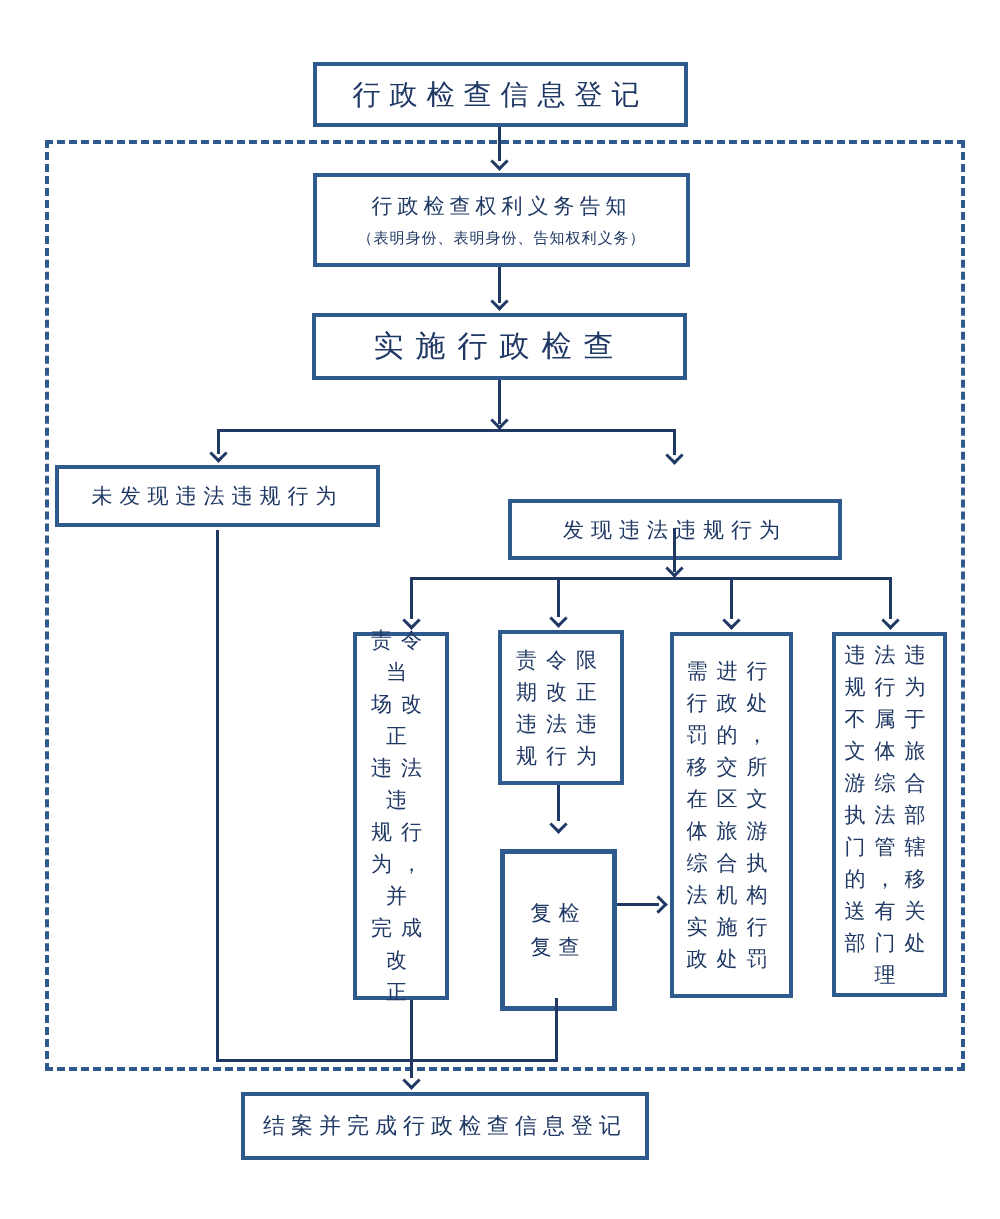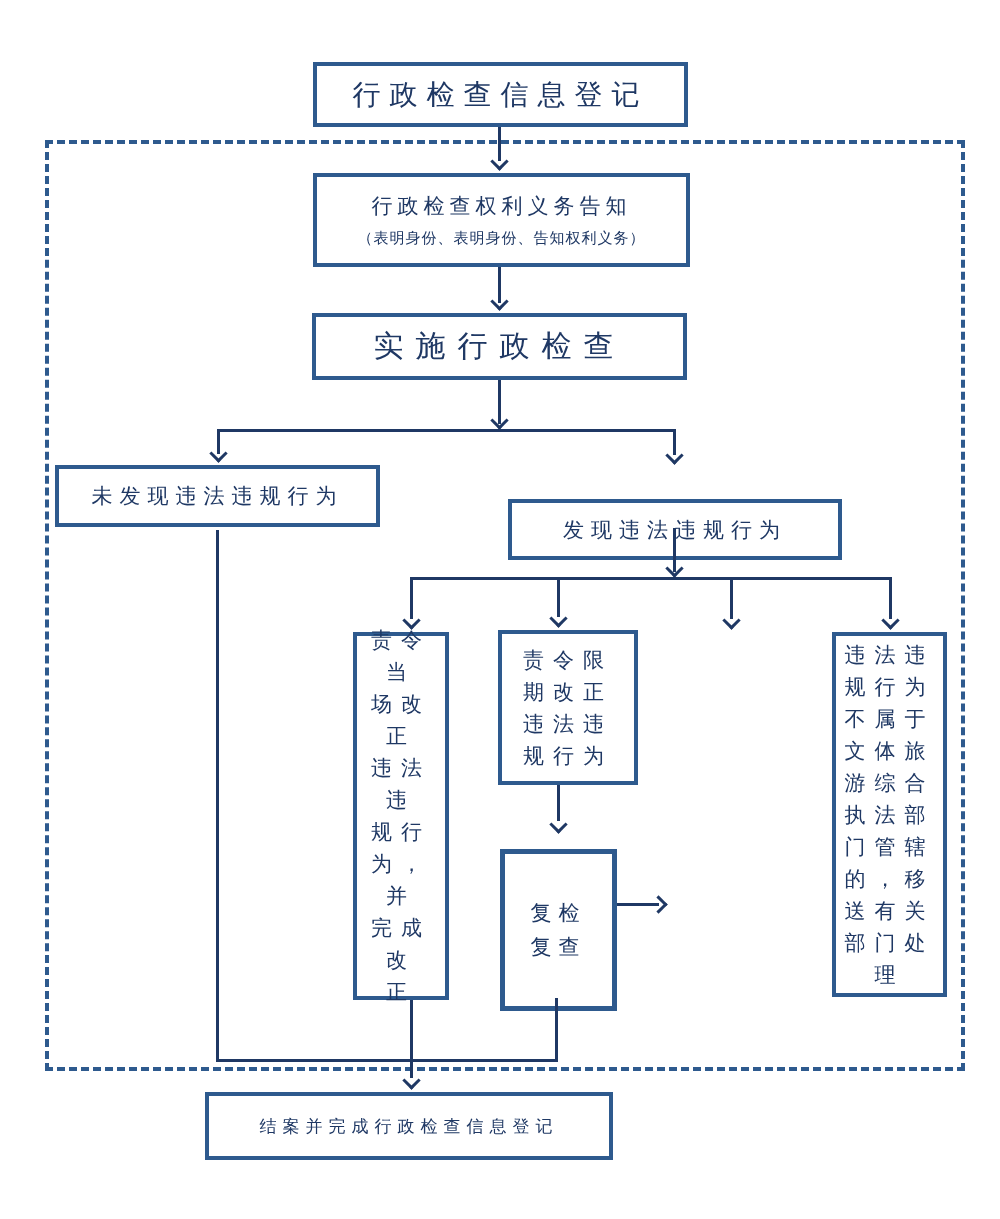--- a/index.html
+++ b/index.html
@@ -34,21 +34,21 @@
   .ch.right{transform:rotate(-45deg);}
   
   .n-start{font-size:28px;letter-spacing:9px;}
   .n-notify{flex-direction:column;}
   .n-notify .t1{font-size:21px;letter-spacing:5px;}
   .n-notify .t2{font-size:15px;letter-spacing:1px;margin-top:9px;}
   .n-implement{font-size:30px;letter-spacing:12px;}
   .n-branch{font-size:21px;letter-spacing:7px;}
   .n-tall{font-size:21px;letter-spacing:9px;line-height:32px;}
   .n-recheck{font-size:21px;letter-spacing:7px;line-height:34px;border-width:5px;}
-  .n-close{font-size:17px;letter-spacing:6px;}
+  .n-close{font-size:22px;letter-spacing:6px;margin-left:36px;}
 </style>
 </head>
 <body>
 
 <div id="canvas">
 
   <div class="dashedbox" style="left:45px;top:140px;width:920px;height:931px;"></div>
 
   <div class="node n-start" style="left:313px;top:62px;width:375px;height:65px;">
     <span>行政检查信息登记</span>
@@ -74,32 +74,44 @@
   <div class="node n-tall" style="left:353px;top:632px;width:96px;height:368px;">
     <span>责令当
 场改正
 违法违
 规行
 为，并
 完成改
 正</span>
   </div>
 
-  <div class="node n-tall" style="left:498px;top:630px;width:140px;height:155px;">
+  <div class="node n-tall" style="left:498px;top:630px;width:126px;height:155px;">
     <span>责令限
 期改正
 违法违
 规行为</span>
   </div>
 
   <div class="node n-recheck" style="left:500px;top:836px;width:117px;height:162px;margin-top:13px;">
     <span>复检
 复查</span>
   </div>
 
+  <div class="node n-tall" style="left:670px;top:632px;width:123px;height:366px;">
+    <span>需进行
+行政处
+罚的，
+移交所
+在区文
+体旅游
+综合执
+法机构
+实施行
+政处罚</span>
+  </div>
 
   <div class="node n-tall" style="left:832px;top:632px;width:115px;height:365px;">
     <span>违法违
 规行为
 不属于
 文体旅
 游综合
 执法部
 门管辖
 的，移

